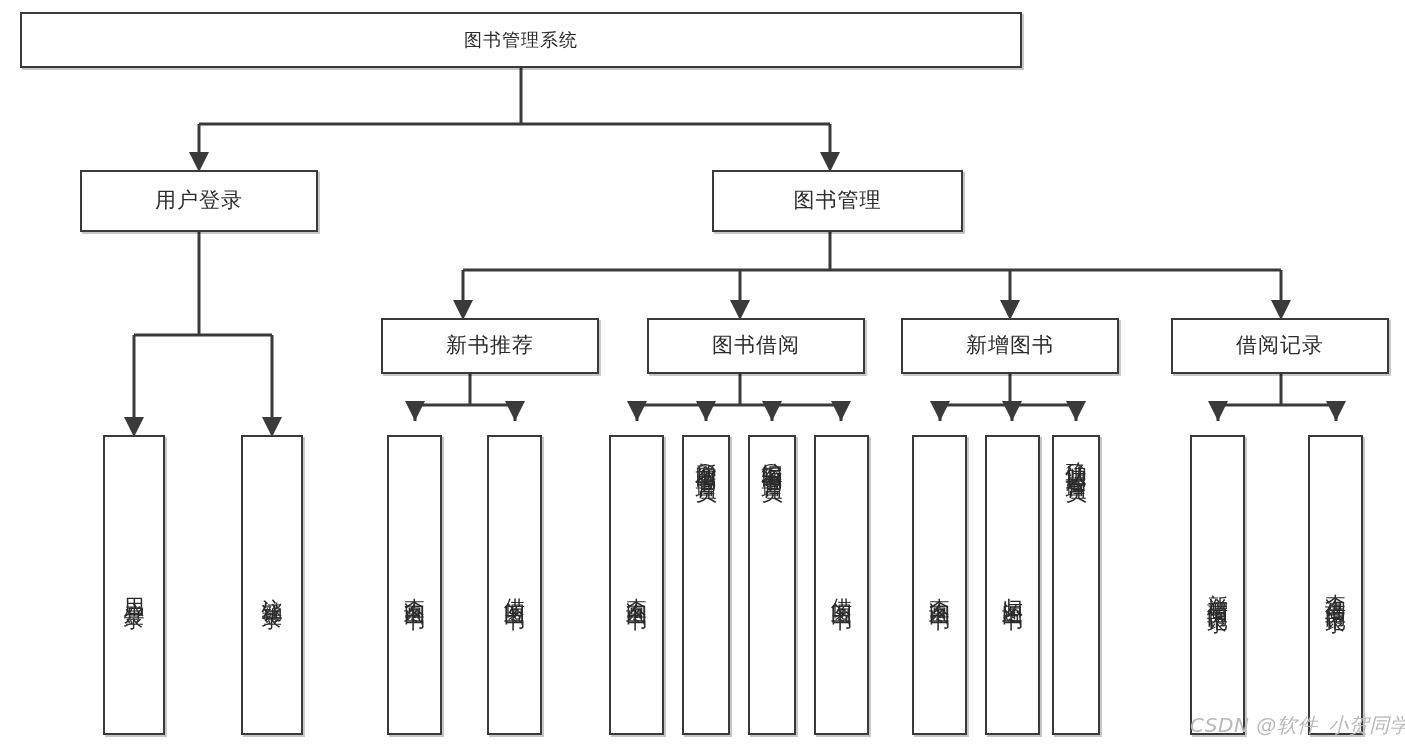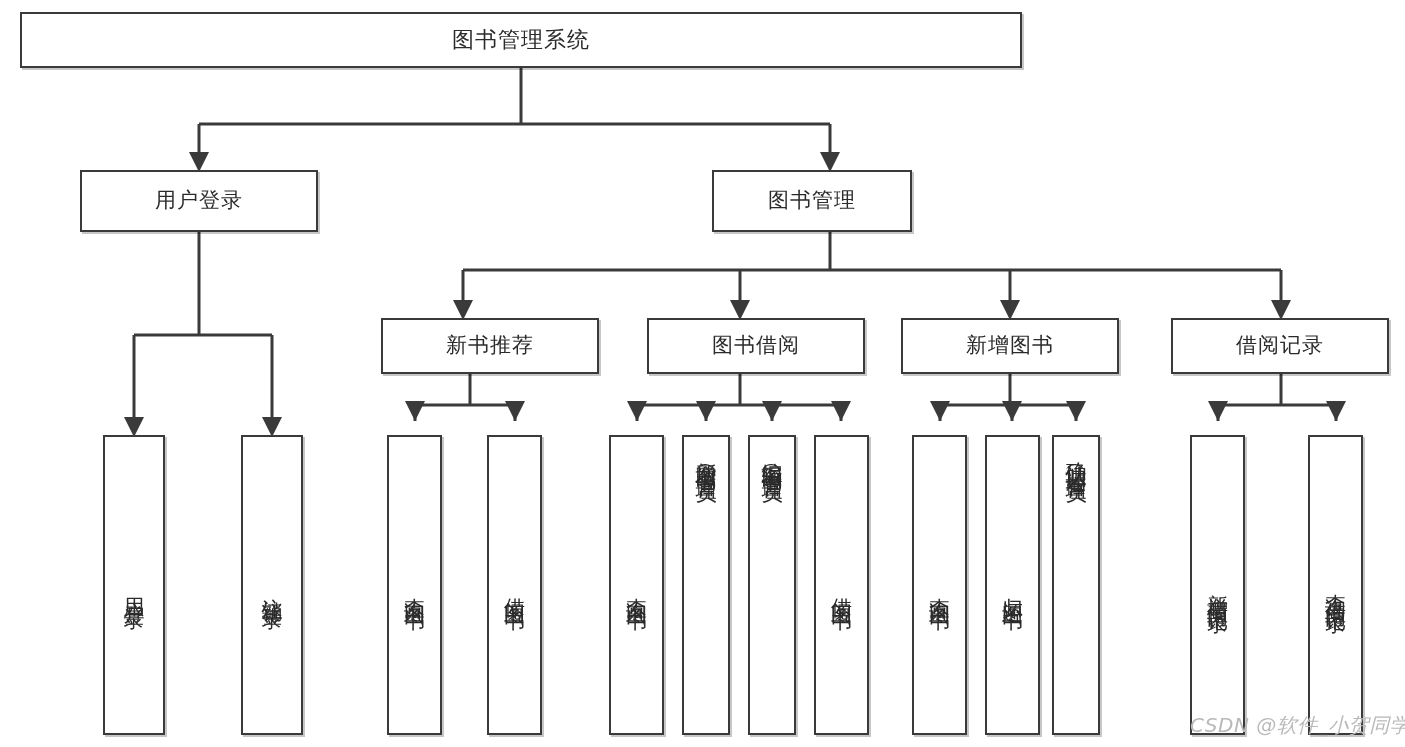--- a/index.html
+++ b/index.html
@@ -36,21 +36,21 @@
     justify-content: center;
     color: #2b2b2b;
   }
   .node.horiz {
     font-size: 21px;
     letter-spacing: 1px;
     line-height: 1.2;
     text-align: center;
   }
   .node.root {
-    font-size: 22px;
+    font-size: 18px;
   }
   .node.vert {
     align-items: flex-start;
     justify-content: center;
     padding-top: 8px;
   }
   .vlabel {
     writing-mode: vertical-rl;
     text-orientation: upright;
     font-size: 21px;
@@ -156,21 +156,21 @@
     </g>
   </svg>
 
   <div class="node horiz root" style="left:20px; top:12px; width:1002px; height:56px;">
     <span>图书管理系统</span>
   </div>
 
   <div class="node horiz" style="left:80px; top:170px; width:238px; height:62px;">
     <span>用户登录</span>
   </div>
-  <div class="node horiz" style="left:712px; top:170px; width:200px; height:62px;">
+  <div class="node horiz" style="left:712px; top:170px; width:251px; height:62px;">
     <span>图书管理</span>
   </div>
 
   <div class="node horiz" style="left:381px; top:318px; width:218px; height:56px;">
     <span>新书推荐</span>
   </div>
   <div class="node horiz" style="left:647px; top:318px; width:218px; height:56px;">
     <span>图书借阅</span>
   </div>
   <div class="node horiz" style="left:901px; top:318px; width:218px; height:56px;">

